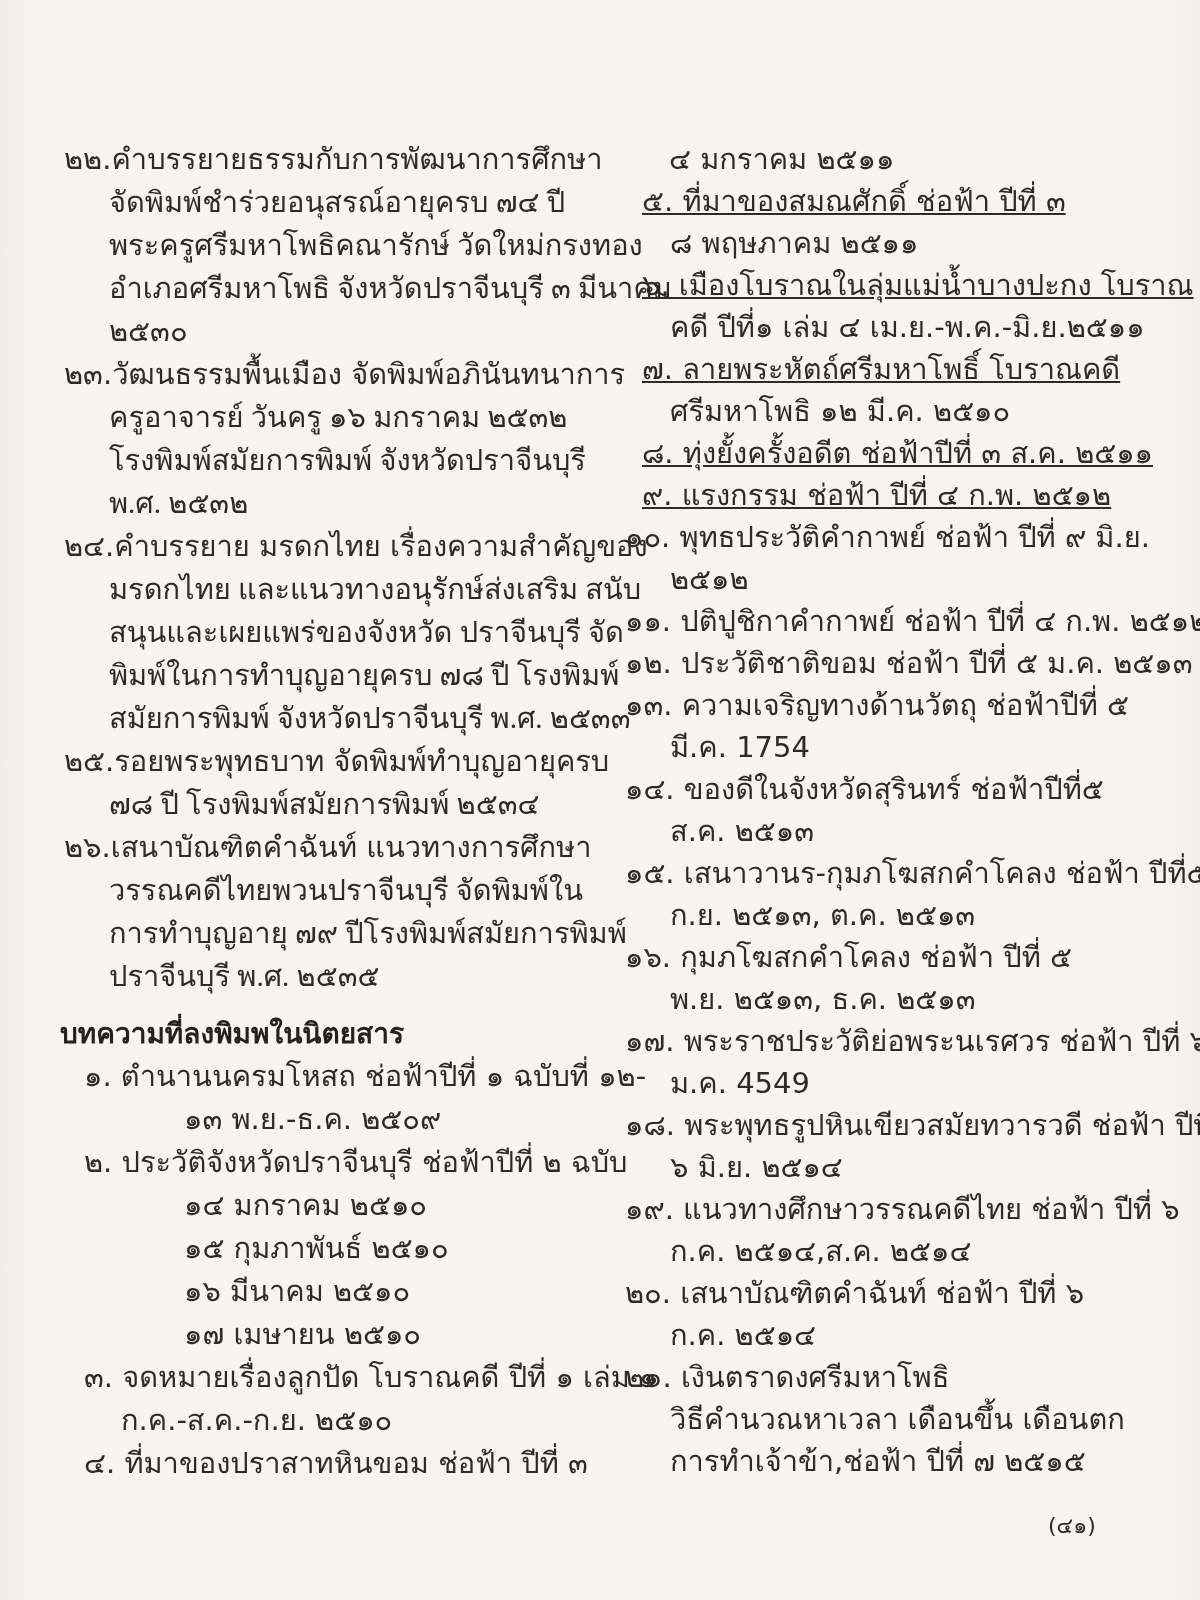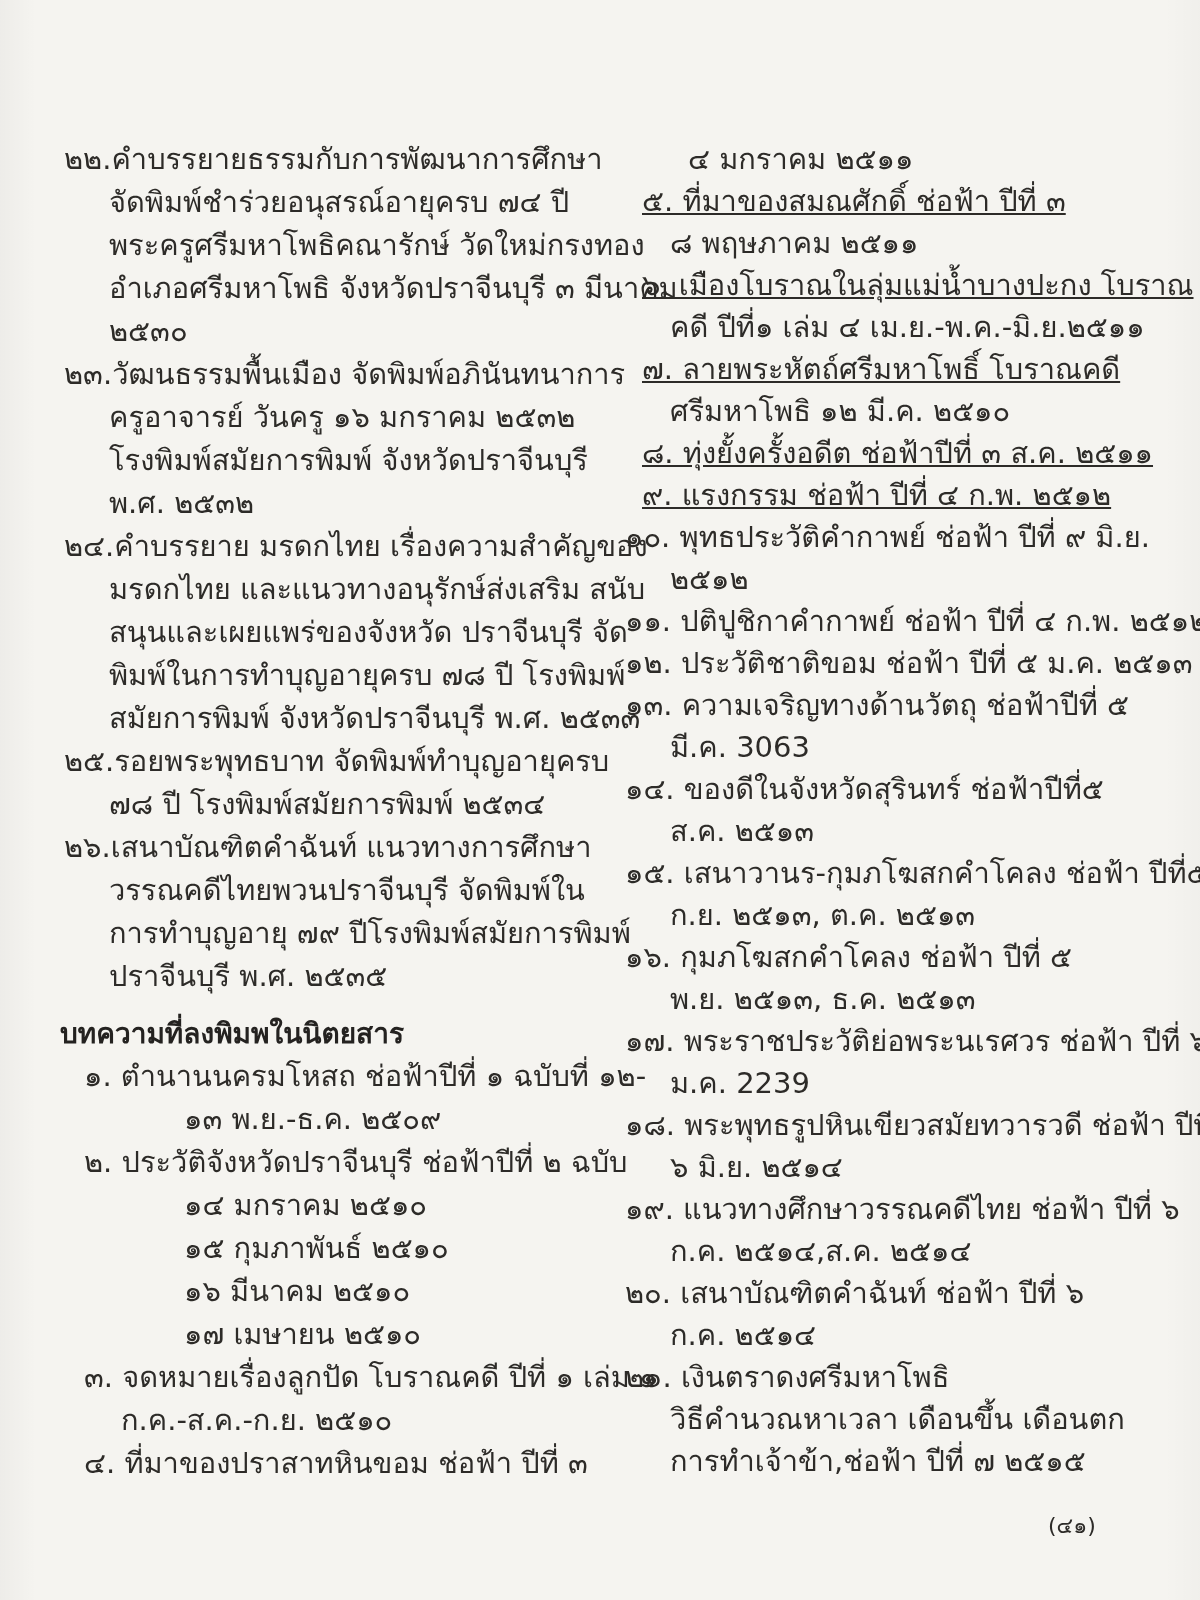--- a/index.html
+++ b/index.html
@@ -17,27 +17,27 @@
   }
   .col{position:absolute;top:138px;}
   .col-left{left:64px;width:520px;}
   .col-right{left:625px;width:535px;}
   .ln{
     font-size:29px;line-height:43px;white-space:nowrap;
     color:#2d2b28;
   }
   .col-right .ln{line-height:42px;}
   
-  .col-left .in1{margin-left:45px;}
+  .col-left .in1{margin-left:45px;font-family:Liberation Serif, serif;}
   .col-left .in2{margin-left:100px;}
   .col-left .in1a{margin-left:37px;}
   .articles{margin-left:20px;}
   
   .col-right .in1{margin-left:45px;}
-  .col-right .in2{margin-left:63px;}
+  .col-right .in2{margin-left:44px;}
   .col-right .num1{margin-left:17px;text-decoration:underline;}
   .heading{
     font-weight:bold;font-size:28px;line-height:43px;
     margin-top:14px;margin-left:-4px;
     color:#242220;white-space:nowrap;
   }
   .page-number{
     position:absolute;top:1506px;left:1048px;
     font-size:22px;line-height:40px;color:#2d2b28;white-space:nowrap;
   }
@@ -150,41 +150,41 @@
     <div>
       <div class="ln">๑๑. ปติปูชิกาคำกาพย์ ช่อฟ้า ปีที่ ๔ ก.พ. ๒๕๑๒</div>
     </div>
 
     <div>
       <div class="ln">๑๒. ประวัติชาติขอม ช่อฟ้า ปีที่ ๕ ม.ค. ๒๕๑๓</div>
     </div>
 
     <div>
       <div class="ln">๑๓. ความเจริญทางด้านวัตถุ ช่อฟ้าปีที่ ๕</div>
-      <div class="ln in1">มี.ค. 3063</div>
+      <div class="ln in1">มี.ค. 1754</div>
     </div>
 
     <div>
       <div class="ln">๑๔. ของดีในจังหวัดสุรินทร์ ช่อฟ้าปีที่๕</div>
       <div class="ln in1">ส.ค. ๒๕๑๓</div>
     </div>
 
     <div>
       <div class="ln">๑๕. เสนาวานร-กุมภโฆสกคำโคลง ช่อฟ้า ปีที่๕</div>
       <div class="ln in1">ก.ย. ๒๕๑๓, ต.ค. ๒๕๑๓</div>
     </div>
 
     <div>
       <div class="ln">๑๖. กุมภโฆสกคำโคลง ช่อฟ้า ปีที่ ๕</div>
       <div class="ln in1">พ.ย. ๒๕๑๓, ธ.ค. ๒๕๑๓</div>
     </div>
 
     <div>
       <div class="ln">๑๗. พระราชประวัติย่อพระนเรศวร ช่อฟ้า ปีที่ ๖</div>
-      <div class="ln in1">ม.ค. 2239</div>
+      <div class="ln in1">ม.ค. 4549</div>
     </div>
 
     <div>
       <div class="ln">๑๘. พระพุทธรูปหินเขียวสมัยทวารวดี ช่อฟ้า ปีที่</div>
       <div class="ln in1">๖ มิ.ย. ๒๕๑๔</div>
     </div>
 
     <div>
       <div class="ln">๑๙. แนวทางศึกษาวรรณคดีไทย ช่อฟ้า ปีที่ ๖</div>
       <div class="ln in1">ก.ค. ๒๕๑๔,ส.ค. ๒๕๑๔</div>

